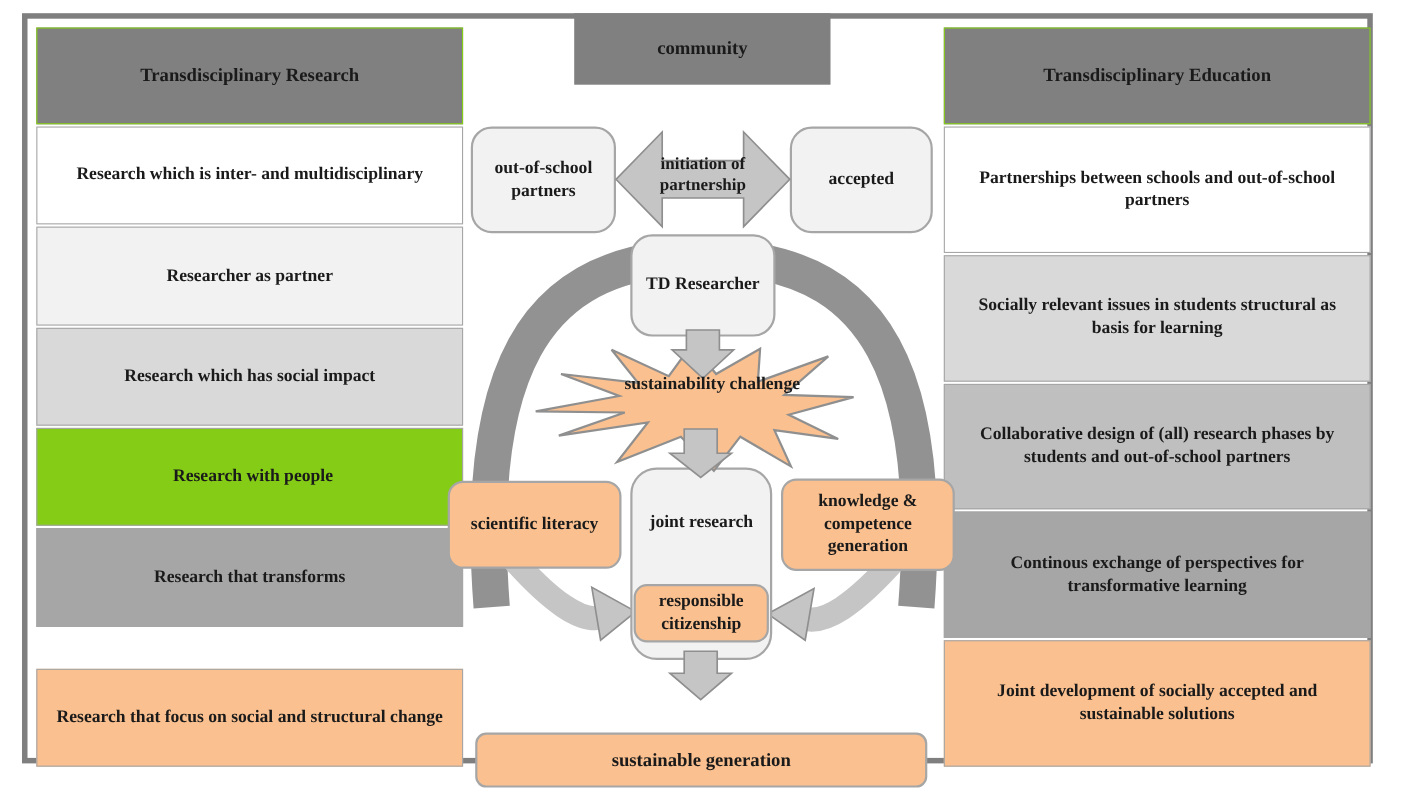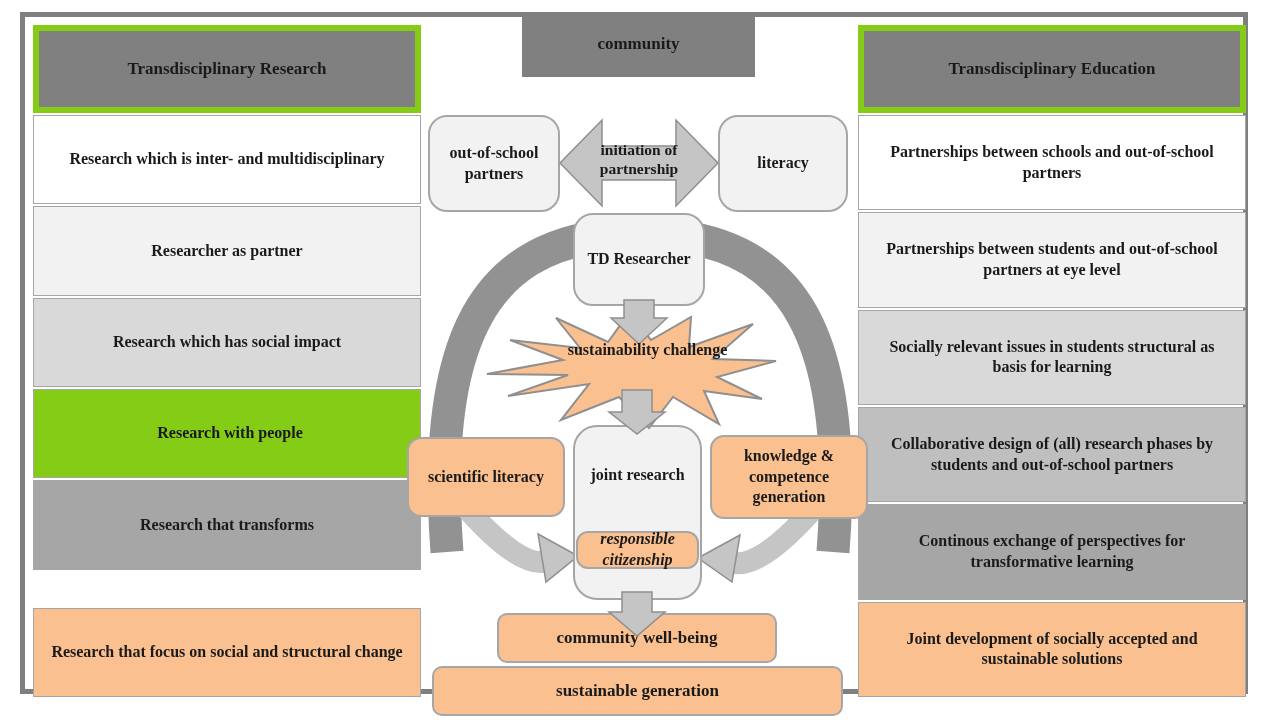--- a/index.html
+++ b/index.html
@@ -5,41 +5,41 @@
   html,body{margin:0;padding:0;background:#ffffff;}
   #stage{position:relative;width:1280px;height:727px;background:#ffffff;overflow:hidden;
          font-family:"Liberation Serif", serif;font-weight:bold;color:#1a1a1a;}
   
   .frame{position:absolute;left:20px;top:12px;width:1228px;height:682px;
          border:5px solid #7f7f7f;background:#ffffff;box-sizing:border-box;}
   
   .col{position:absolute;top:25px;width:388px;height:672px;display:flex;flex-direction:column;gap:2px;}
   .col-left{left:33px;}
   .col-right{left:858px;}
-  .col-header{height:88px;flex:0 0 88px;background:#808080;border:6px solid #84cc16;
+  .col-header{height:88px;flex:0 0 88px;background:#808080;border:1px solid #84cc16;
               display:flex;align-items:center;justify-content:center;text-align:center;
               font-size:17px;box-sizing:border-box;}
   .row{flex:1 1 auto;border:1px solid #a6a6a6;display:flex;align-items:center;justify-content:center;
        text-align:center;font-size:16px;line-height:1.3;padding:2px 14px;box-sizing:border-box;}
   
   .layer{position:absolute;left:0;top:0;width:1280px;height:727px;pointer-events:none;}
   
   .cbox{position:absolute;box-sizing:border-box;display:flex;align-items:center;justify-content:center;
         text-align:center;font-size:16px;line-height:1.3;}
   .community{left:522px;top:12px;width:233px;height:65px;background:#808080;font-size:17px;}
   .roundlight{background:#f2f2f2;border:2px solid #a6a6a6;border-radius:20px;}
   .oosp{left:428px;top:115px;width:132px;height:97px;padding:0 14px;border-radius:19px;}
   .schools{left:718px;top:115px;width:130px;height:97px;}
   .tded{left:573px;top:213px;width:132px;height:93px;}
   .joint{left:573px;top:425px;width:129px;height:175px;border-radius:24px;
          align-items:flex-start;padding-top:38px;}
   .orangebox{background:#fac08f;border:2px solid #a6a6a6;border-radius:14px;}
   .scilit{left:407px;top:437px;width:158px;height:80px;}
   .knowgen{left:710px;top:435px;width:158px;height:84px;padding:0 8px;}
-  .respcit{left:576px;top:531px;width:123px;height:38px;border-radius:12px;font-size:16px;font-style:italic;}
+  .respcit{left:576px;top:531px;width:123px;height:53px;border-radius:12px;font-size:16px;}
   .wellbeing{left:497px;top:613px;width:280px;height:50px;border-radius:10px;font-size:17px;}
   .sustdev{left:432px;top:666px;width:411px;height:50px;border-radius:10px;font-size:17px;}
   
   .floatlabel{position:absolute;text-align:center;font-size:15.5px;line-height:1.25;}
   .initlabel{left:572px;top:140px;width:134px;}
   .starlabel{left:565px;top:340px;width:165px;font-size:16px;}
 </style>
 </head>
 <body>
 
@@ -71,23 +71,20 @@
     </div>
   </div>
 
   <div class="col col-right">
     <div class="col-header">
       <span>Transdisciplinary Education</span>
     </div>
     <div class="row" style="background-color: rgb(255, 255, 255);">
       <span>Partnerships between schools and out-of-school partners</span>
     </div>
-    <div class="row" style="background-color: rgb(242, 242, 242);">
-      <span>Partnerships between students and out-of-school partners at eye level</span>
-    </div>
     <div class="row" style="background-color: rgb(217, 217, 217);">
       <span>Socially relevant issues in students structural as basis for learning</span>
     </div>
     <div class="row" style="background-color: rgb(191, 191, 191);">
       <span>Collaborative design of (all) research phases by students and out-of-school partners</span>
     </div>
     <div class="row" style="background-color: rgb(166, 166, 166);">
       <span>Continous exchange of perspectives for transformative learning</span>
     </div>
     <div class="row" style="background-color: rgb(250, 192, 143);">
@@ -104,39 +101,36 @@
     <polygon points="698,558 740,535 732,582" fill="#c5c5c5" stroke="#8f8f8f" stroke-width="1.5"></polygon>
   </svg>
 
   <div class="cbox community">
     <span>community</span>
   </div>
   <div class="cbox roundlight oosp">
     <span>out-of-school partners</span>
   </div>
   <div class="cbox roundlight schools">
-    <span>literacy</span>
+    <span>accepted</span>
   </div>
   <div class="cbox roundlight tded">
     <span>TD Researcher</span>
   </div>
   <div class="cbox roundlight joint">
     <span>joint research</span>
   </div>
   <div class="cbox orangebox scilit">
     <span>scientific literacy</span>
   </div>
   <div class="cbox orangebox knowgen">
     <span>knowledge &amp; competence generation</span>
   </div>
   <div class="cbox orangebox respcit">
     <span>responsible citizenship</span>
-  </div>
-  <div class="cbox orangebox wellbeing">
-    <span>community well-being</span>
   </div>
   <div class="cbox orangebox sustdev">
     <span>sustainable generation</span>
   </div>
 
   <svg class="layer" viewBox="0 0 1280 727">
     <polygon points="487,374 563,360 510,340 580,348 556,318 608,342 629,313 651,340 691,317 689,347 753,324 713,359 776,361 717,377 762,399 704,391 719,424 673,397 649,428 619,397 561,420 589,384 508,396 568,375" fill="#fac08f" stroke="#8f8f8f" stroke-width="2"></polygon>
     <polygon points="560,163 602,120 602,146 676,146 676,120 718,163 676,206 676,180 602,180 602,206" fill="#c5c5c5" stroke="#8f8f8f" stroke-width="1.5"></polygon>
     <polygon points="624,300 654,300 654,318 667,318 639,344 611,318 624,318" fill="#c5c5c5" stroke="#8f8f8f" stroke-width="1.5"></polygon>
     <polygon points="622,390 652,390 652,412 665,412 637,434 609,412 622,412" fill="#c5c5c5" stroke="#8f8f8f" stroke-width="1.5"></polygon>

